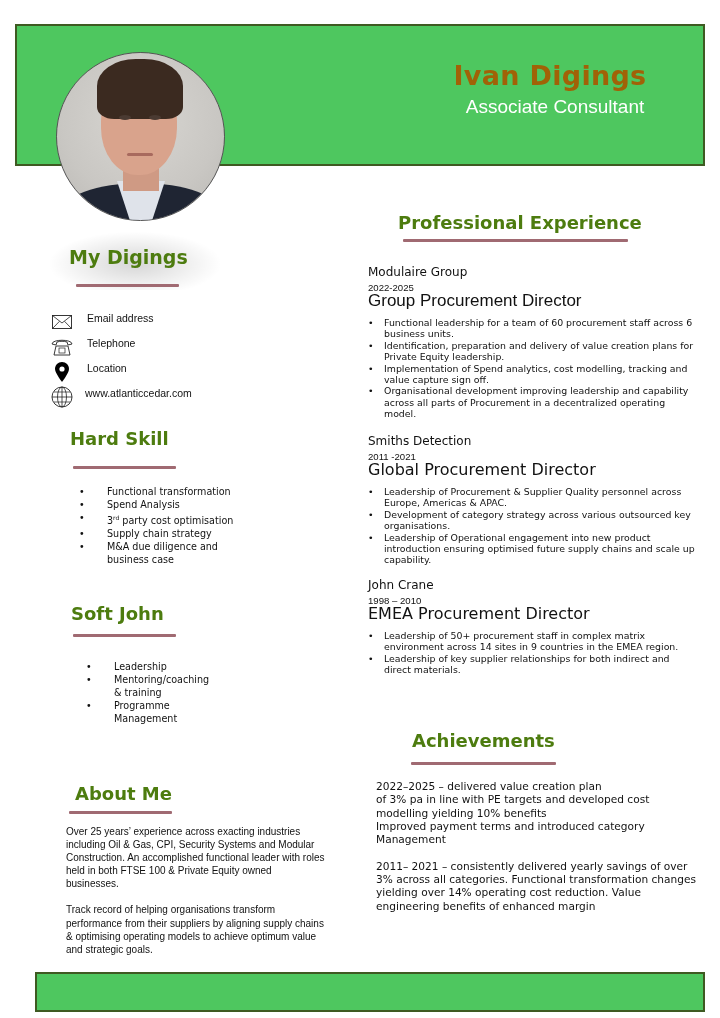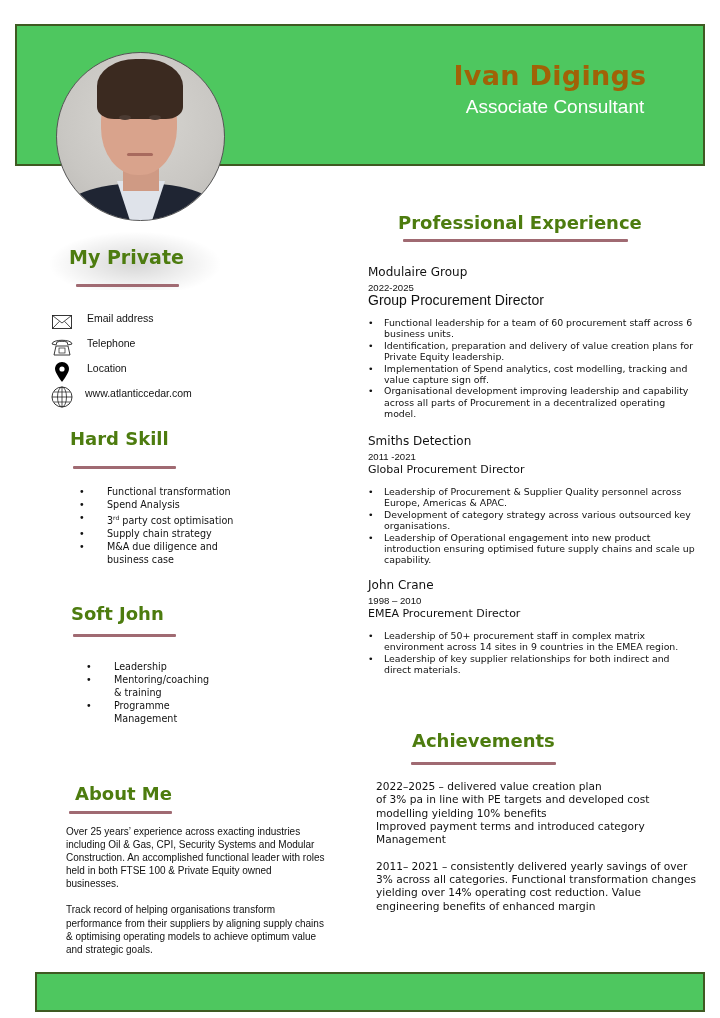--- a/index.html
+++ b/index.html
@@ -49,22 +49,22 @@
     ul.skills { position: absolute; list-style: none; font-family: "DejaVu Sans", sans-serif; font-size: 9.6px; line-height: 13px; }
     ul.skills li { position: relative; padding-left: 28px; }
     ul.skills li::before { content: "\2022"; position: absolute; left: 0; top: 0; }
 
     .about { position: absolute; left: 66px; top: 825px; width: 260px; font-size: 10px; line-height: 13.1px; }
     .about p + p { margin-top: 13px; }
 
     .job { position: absolute; left: 368px; width: 330px; font-family: "DejaVu Sans", sans-serif; }
     .job .company { font-size: 12px; line-height: 15px; color: #111; }
     .job .years { font-family: "Liberation Sans", sans-serif; font-size: 9.6px; line-height: 12px; margin-top: 2px; }
-    .job .title { font-family: "Liberation Sans", sans-serif; font-size: 14px; line-height: 13px; }
-    .job .title.sans { font-family: "DejaVu Sans", sans-serif; font-size: 11px; }
+    .job .title { font-family: "Liberation Sans", sans-serif; font-size: 17px; line-height: 13px; }
+    .job .title.sans { font-family: "DejaVu Sans", sans-serif; font-size: 16px; }
     .job ul { list-style: none; margin-top: 10px; font-size: 9.4px; line-height: 11.4px; }
     .job ul li { position: relative; padding-left: 16px; }
     .job ul li::before { content: "\2022"; position: absolute; left: 0; top: 0; }
 
     .ach { position: absolute; left: 376px; top: 780px; width: 330px; font-family: "DejaVu Sans", sans-serif; font-size: 10.6px; line-height: 13.3px; white-space: pre-line; }
 
     .footer-bar { position: absolute; left: 35px; top: 972px; width: 670px; height: 40px; background: #4ec75f; border: 2px solid #3f5a22; }
   </style>
 </head>
 <body>
@@ -78,21 +78,21 @@
   <div class="shirt"></div>
   <div class="neck"></div>
   <div class="face"></div>
   <div class="hair"></div>
   <div class="eye" style="left:62px;"></div>
   <div class="eye" style="left:92px;"></div>
   <div class="mouth"></div>
 </div>
 
 <div class="contact-glow"></div>
-<div class="section-title" style="left:69px; top:246px; font-size:19px;">My Private</div>
+<div class="section-title" style="left:69px; top:246px; font-size:19px;">My Digings</div>
 <div class="divider" style="left:76px; top:284px; width:103px;"></div>
 
 <div class="contact-row" style="top:312px;">
   <span class="icon">
     <svg width="20" height="14" viewBox="0 0 20 14">
         <rect x="0.5" y="0.5" width="19" height="13" fill="none" stroke="#222" stroke-width="0.9"></rect>
         <path d="M0.5 0.5 L10 8 L19.5 0.5 M0.5 13.5 L7.5 6.3 M19.5 13.5 L12.5 6.3" fill="none" stroke="#222" stroke-width="0.8"></path>
       </svg>
   </span>
   <span class="label">Email address</span>

